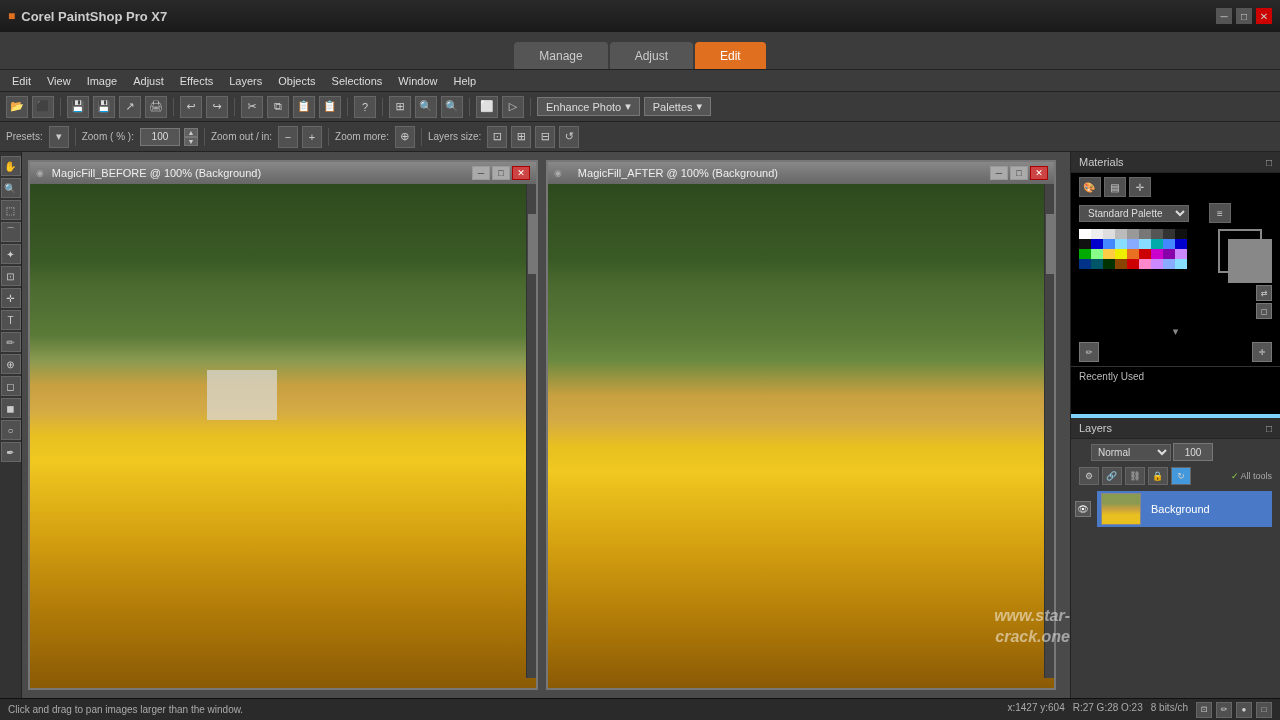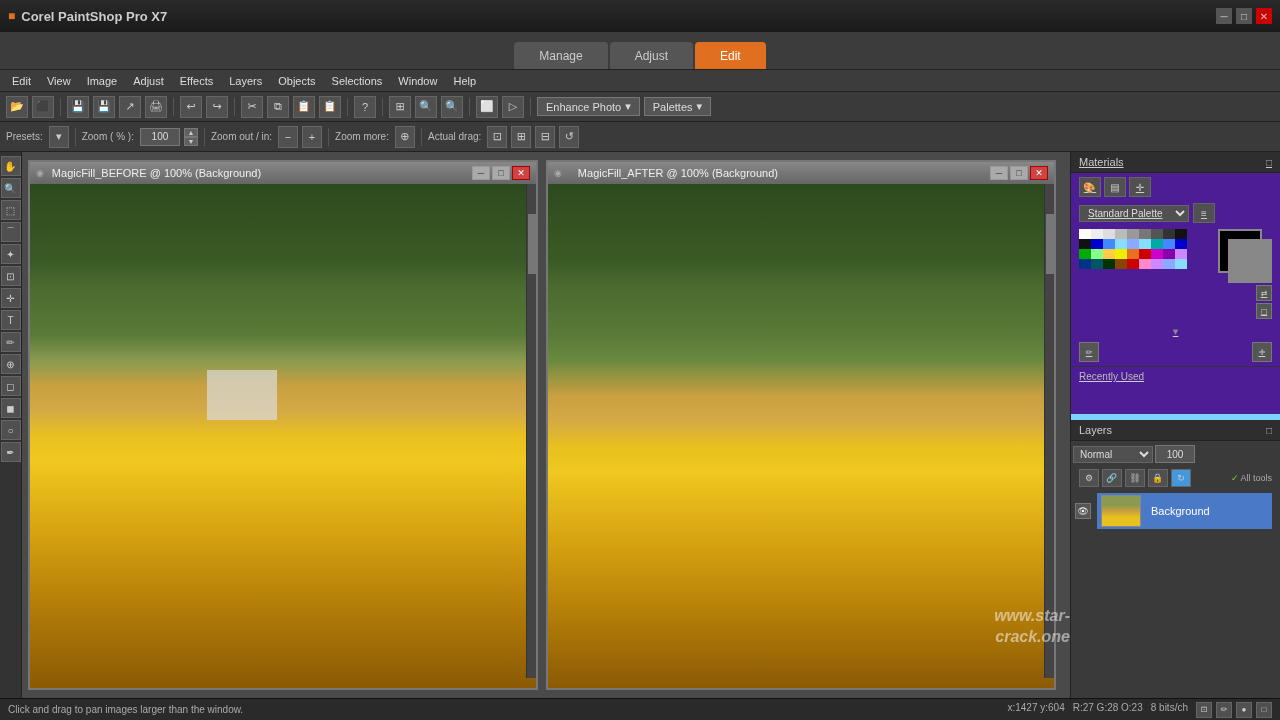--- a/index.html
+++ b/index.html
@@ -257,24 +257,23 @@
     #rightpanel {
       width: 210px;
       background: #3a3a3a;
       border-left: 1px solid #222;
       display: flex;
       flex-direction: column;
     }
 
     
     #materials {
-      background: #4c1d95;
-      border-bottom: 6px solid #7dd3fc;
+      background: #000000;
+      border-bottom: 4px solid #7dd3fc;
       padding: 0;
-      text-decoration: underline;
     }
     .panel-header {
       background: #2e2e2e;
       padding: 4px 8px;
       font-size: 11px;
       color: #ccc;
       display: flex;
       align-items: center;
       justify-content: space-between;
       border-bottom: 1px solid #222;
@@ -329,21 +328,21 @@
     
     #layers {
       flex: 1;
       background: #3a3a3a;
       display: flex;
       flex-direction: column;
     }
     .layers-toolbar {
       display: flex;
       gap: 2px;
-      padding: 4px 2px;
+      padding: 4px 20px;
       align-items: center;
     }
     .blend-mode-select {
       background: #505050;
       border: 1px solid #666;
       color: #ddd;
       font-size: 10px;
       padding: 1px 2px;
       width: 80px;
       cursor: pointer;
@@ -526,21 +525,21 @@
     <button class="tb2-spin-btn">▼</button>
   </div>
   <div class="tb-sep"></div>
   <span class="tb2-label">Zoom out / in:</span>
   <button class="tb-btn" style="width:20px;">−</button>
   <button class="tb-btn" style="width:20px;">+</button>
   <div class="tb-sep"></div>
   <span class="tb2-label">Zoom more:</span>
   <button class="tb-btn" style="width:20px;">⊕</button>
   <div class="tb-sep"></div>
-  <span class="tb2-label">Actual drag:</span>
+  <span class="tb2-label">Layers size:</span>
   <button class="tb-btn" style="width:20px;">⊡</button>
   <button class="tb-btn" style="width:20px;">⊞</button>
   <button class="tb-btn" style="width:20px;">⊟</button>
   <button class="tb-btn" style="width:20px;">↺</button>
 </div>
 
 <div id="main">
 
   <div id="leftpanel">
     <button class="tool-btn">✋</button>
@@ -617,21 +616,21 @@
         <span>Materials</span>
         <button style="background:none;border:none;color:#aaa;cursor:pointer;font-size:10px;">□</button>
       </div>
 
       <div class="panel-tools">
         <button class="panel-tool-btn">🎨</button>
         <button class="panel-tool-btn">▤</button>
         <button class="panel-tool-btn">✛</button>
       </div>
 
-      <div style="padding:2px 8px; display:flex; align-items:center; gap:4px;">
+      <div style="padding:2px 8px; display:flex; align-items:center; gap:20px;">
         <select class="palette-selector">
           <option>Standard Palette</option>
         </select>
         <button class="panel-tool-btn">≡</button>
       </div>
 
       <div class="color-swatch-area">
         <div class="color-swatches-grid">
 
           <div class="color-grid-row">

